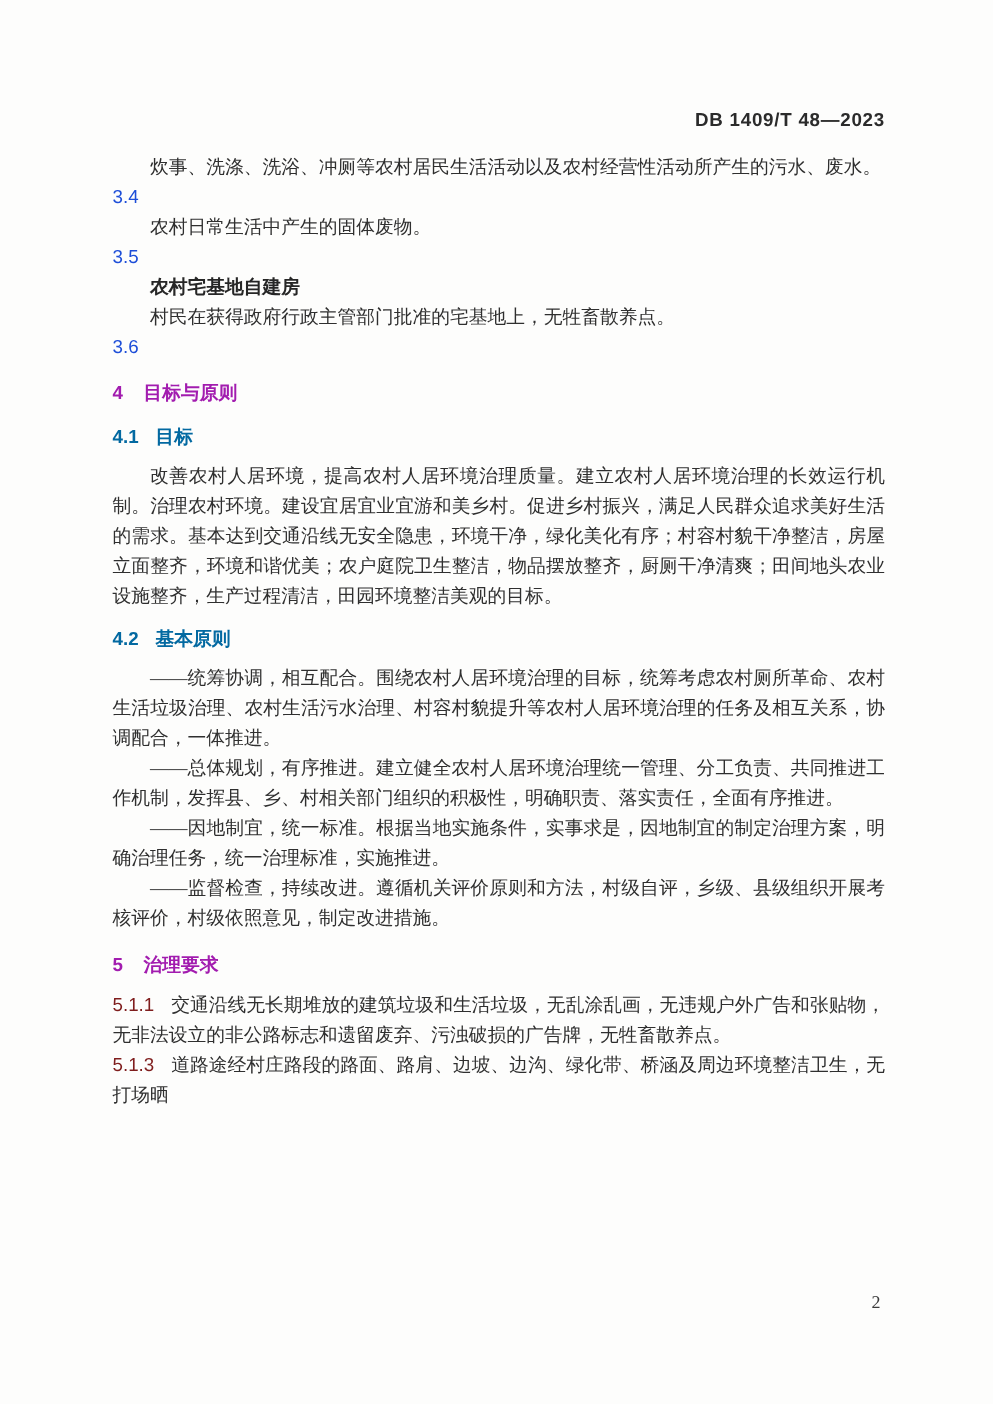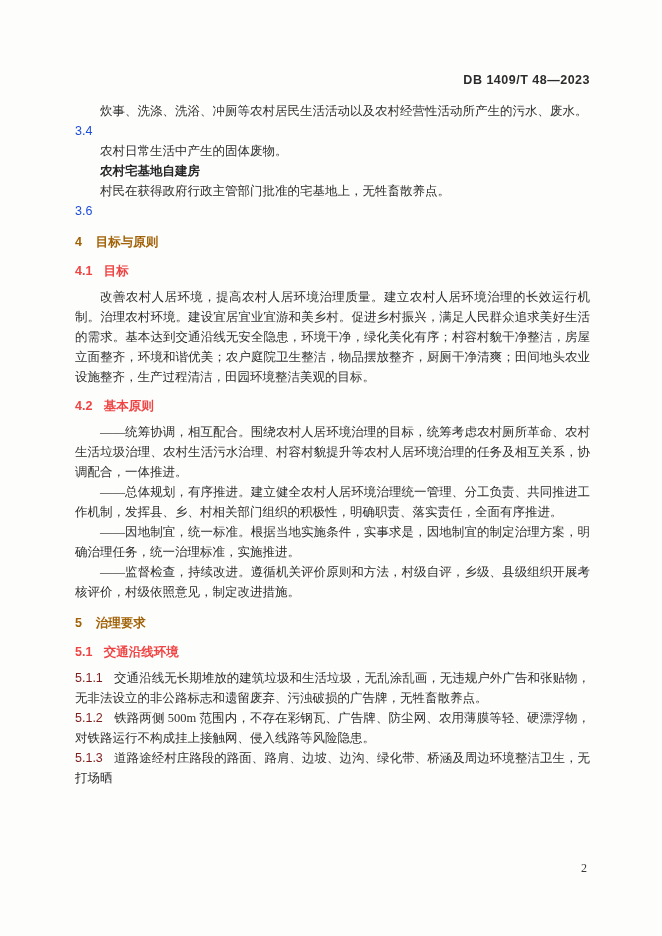--- a/index.html
+++ b/index.html
@@ -59,28 +59,28 @@
   .blk.term {
     font-family: "Liberation Sans", "DejaVu Sans", sans-serif;
     font-weight: 700;
     text-indent: 2em;
     color: #262626;
   }
   
   .blk.h1 {
     font-family: "Liberation Sans", "DejaVu Sans", sans-serif;
     font-weight: 700;
-    color: #a16207;
+    color: #a21caf;
     margin: 11px 0 7px 0;
     text-indent: 0;
   }
   .blk.h2 {
     font-family: "Liberation Sans", "DejaVu Sans", sans-serif;
     font-weight: 700;
-    color: #ef4444;
+    color: #0369a1;
     margin: 9px 0 6px 0;
     text-indent: 0;
   }
   .blk.h1 .bnum { margin-right: 1.1em; }
   .blk.h2 .bnum { margin-right: 0.9em; }
   
   .blk.clause {
     text-indent: 0;
   }
   .blk.clause .bnum {
@@ -103,34 +103,33 @@
 
 <div class="page">
   <div class="page-header">
     <span>DB 1409/T 48—2023</span>
   </div>
 
   <div class="doc-body">
       <p class="blk para">炊事、洗涤、洗浴、冲厕等农村居民生活活动以及农村经营性活动所产生的污水、废水。</p>
       <p class="blk num">3.4</p>
       <p class="blk def">农村日常生活中产生的固体废物。</p>
+      <p class="blk num">3.5</p>
       <p class="blk term">农村宅基地自建房</p>
       <p class="blk def">村民在获得政府行政主管部门批准的宅基地上，无牲畜散养点。</p>
       <p class="blk num">3.6</p>
       <p class="blk h1"><span class="bnum">4</span><span>目标与原则</span></p>
       <p class="blk h2"><span class="bnum">4.1</span><span>目标</span></p>
       <p class="blk para">改善农村人居环境，提高农村人居环境治理质量。建立农村人居环境治理的长效运行机制。治理农村环境。建设宜居宜业宜游和美乡村。促进乡村振兴，满足人民群众追求美好生活的需求。基本达到交通沿线无安全隐患，环境干净，绿化美化有序；村容村貌干净整洁，房屋立面整齐，环境和谐优美；农户庭院卫生整洁，物品摆放整齐，厨厕干净清爽；田间地头农业设施整齐，生产过程清洁，田园环境整洁美观的目标。</p>
       <p class="blk h2"><span class="bnum">4.2</span><span>基本原则</span></p>
       <p class="blk para">——统筹协调，相互配合。围绕农村人居环境治理的目标，统筹考虑农村厕所革命、农村生活垃圾治理、农村生活污水治理、村容村貌提升等农村人居环境治理的任务及相互关系，协调配合，一体推进。</p>
       <p class="blk para">——总体规划，有序推进。建立健全农村人居环境治理统一管理、分工负责、共同推进工作机制，发挥县、乡、村相关部门组织的积极性，明确职责、落实责任，全面有序推进。</p>
       <p class="blk para">——因地制宜，统一标准。根据当地实施条件，实事求是，因地制宜的制定治理方案，明确治理任务，统一治理标准，实施推进。</p>
       <p class="blk para">——监督检查，持续改进。遵循机关评价原则和方法，村级自评，乡级、县级组织开展考核评价，村级依照意见，制定改进措施。</p>
       <p class="blk h1"><span class="bnum">5</span><span>治理要求</span></p>
-      <p class="blk h2"><span class="bnum">5.1</span><span>交通沿线环境</span></p>
       <p class="blk clause"><span class="bnum">5.1.1</span><span>交通沿线无长期堆放的建筑垃圾和生活垃圾，无乱涂乱画，无违规户外广告和张贴物，无非法设立的非公路标志和遗留废弃、污浊破损的广告牌，无牲畜散养点。</span></p>
-      <p class="blk clause"><span class="bnum">5.1.2</span><span>铁路两侧 500m 范围内，不存在彩钢瓦、广告牌、防尘网、农用薄膜等轻、硬漂浮物，对铁路运行不构成挂上接触网、侵入线路等风险隐患。</span></p>
       <p class="blk clause"><span class="bnum">5.1.3</span><span>道路途经村庄路段的路面、路肩、边坡、边沟、绿化带、桥涵及周边环境整洁卫生，无打场晒</span></p>
     </div>
 
   <div class="page-footer">
     <span>2</span>
   </div>
 </div>
 
 </body></html>

